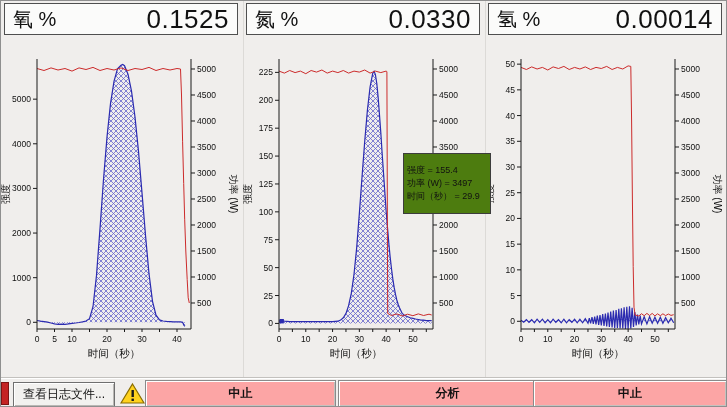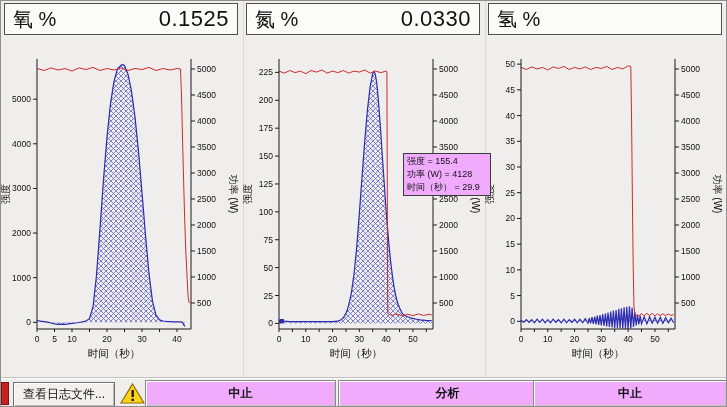--- a/index.html
+++ b/index.html
@@ -5,33 +5,33 @@
   html,body{margin:0;padding:0;background:#d6d3ce;}
   .window{position:relative;width:727px;height:407px;background:#f0eeec;
     border:1px solid #8f8f8f;box-sizing:border-box;overflow:hidden;
     font-family:"Liberation Sans","DejaVu Sans",sans-serif;color:#111;}
   .panel{position:absolute;top:0;height:376px;width:242px;border-right:1px solid #dcdad7;}
   .panel.p0{left:0;} .panel.p1{left:242px;} .panel.p2{left:484px;width:242px;border-right:none;}
   .header-box{position:absolute;top:2px;left:3px;right:5px;height:32px;background:#fbfbfa;
     border:1px solid #4f4f4f;display:flex;align-items:center;justify-content:space-between;
     padding:0 8px;box-sizing:border-box;}
   .header-label{font-size:20px;}
-  .header-value{font-size:22px;letter-spacing:0.5px;margin-left:20px;}
+  .header-value{font-size:26px;letter-spacing:0.5px;margin-left:20px;}
   .chart-box{position:absolute;top:45px;left:0;width:242px;height:330px;}
-  .tooltip{position:absolute;left:402px;top:152px;width:80px;background:#f0abfc;
-    border:1px solid #3c3c3c;font-size:9px;line-height:13px;padding:1px 3px;z-index:9;
+  .tooltip{position:absolute;left:402px;top:152px;width:80px;background:#4d7c0f;
+    border:1px solid #3c3c3c;font-size:9px;line-height:13px;padding:10px 3px;z-index:9;
     white-space:nowrap;overflow:hidden;}
   .bottom-bar{position:absolute;left:0;top:376px;width:727px;height:31px;background:#f0eeec;
     border-top:1px solid #c3c1be;box-shadow:inset 0 1px 0 #ffffff;}
   .indicator{position:absolute;left:0;top:4px;width:8px;height:23px;background:#c42424;border:1px solid #7d1414;box-sizing:border-box;}
   .log-btn{position:absolute;left:12px;top:4px;width:100px;height:23px;background:#f2f1ef;
     border:1px solid #6f6f6f;box-shadow:inset 1px 1px 0 #ffffff, inset -1px -1px 0 #b9b7b4;
     font-size:12px;display:flex;align-items:center;justify-content:center;cursor:default;}
   .warn{position:absolute;left:119px;top:4px;width:25px;height:23px;}
-  .seg-btn{position:absolute;top:2px;height:27px;background:#f0abfc;border:1px solid #8a8a8a;
+  .seg-btn{position:absolute;top:2px;height:27px;background:#fca5a5;border:1px solid #8a8a8a;
     box-shadow:inset 1px 1px 0 #ffffff, inset -1px -1px 0 #c4c2bf;box-sizing:border-box;
     font-size:12px;font-weight:bold;display:flex;align-items:center;justify-content:center;cursor:default;}
   .seg0{left:144px;width:191px;} .seg1{left:337px;width:219px;} .seg2{left:532px;width:194px;}
   svg text{font-family:"Liberation Sans","DejaVu Sans",sans-serif;}
 </style>
 </head>
 <body>
 
 <div class="window">
 
@@ -183,20 +183,21 @@
           <text x="196" y="25.984591679506934" font-size="8.5" fill="#111" text-anchor="start">5000</text>
           <text x="8" y="148" font-size="10" fill="#111" text-anchor="middle" transform="rotate(-90 8 148)">强度</text>
           <text x="229" y="148" font-size="10" fill="#111" text-anchor="middle" transform="rotate(90 229 148)">功率 (W)</text>
           <text x="113" y="311" font-size="10.5" fill="#111" text-anchor="middle">时间（秒）</text>
         </svg></div>
   </div>
 
   <div class="panel p2">
     <div class="header-box">
       <span class="header-label">氢 %</span>
+      <span class="header-value">0.00014</span>
     </div>
     <div class="chart-box"><svg viewBox="0 0 242 330" width="242" height="330">
           <defs>
             <pattern id="hatch2" width="5" height="5" patternUnits="userSpaceOnUse">
               <path d="M0,5 L5,0 M0,0 L5,5" stroke="#6464cc" stroke-width="0.8" fill="none"></path>
             </pattern>
           </defs>
           <path d="M36.0,274.3 L38.7,276.3 L41.4,273.7 L44.0,276.3 L46.7,273.7 L49.4,276.8 L52.1,273.2 L54.7,276.3 L57.4,273.2 L60.1,276.8 L62.8,273.7 L65.5,276.8 L68.1,273.2 L70.8,276.3 L73.5,273.7 L76.2,276.8 L78.9,273.2 L81.5,276.8 L84.2,273.7 L86.9,276.3 L89.6,273.2 L92.2,276.8 L94.9,273.2 L97.6,276.8 L100.3,272.7 L103.0,277.3 L104.3,272.2 L105.6,277.3 L107.0,271.2 L108.3,277.9 L109.7,270.7 L111.0,278.4 L112.3,269.6 L113.7,278.9 L115.0,269.1 L116.3,279.4 L117.7,268.1 L119.0,279.9 L120.4,267.6 L121.7,280.4 L123.0,266.5 L124.4,280.9 L125.7,265.5 L127.1,281.5 L128.4,264.5 L129.7,282.0 L131.1,264.0 L132.4,282.0 L133.8,262.9 L135.1,282.5 L136.4,262.4 L137.8,282.5 L139.1,261.4 L140.5,283.0 L141.8,260.9 L143.1,283.0 L144.5,260.4 L145.8,282.5 L147.1,261.9 L148.5,280.9 L149.8,266.0 L151.2,279.4 L152.5,268.6 L153.8,278.4 L155.2,269.6 L156.5,277.9 L159.2,270.7 L161.9,277.9 L164.6,270.7 L167.2,277.3 L169.9,271.2 L172.6,277.3 L175.3,271.2 L177.9,277.3 L180.6,271.7 L183.3,276.8 L186.0,272.2 L188.7,276.8 L188.7,275.3 L36.0,275.3 Z" fill="url(#hatch2)" stroke="none"></path>
           <path d="M36.0,274.3 L38.7,276.3 L41.4,273.7 L44.0,276.3 L46.7,273.7 L49.4,276.8 L52.1,273.2 L54.7,276.3 L57.4,273.2 L60.1,276.8 L62.8,273.7 L65.5,276.8 L68.1,273.2 L70.8,276.3 L73.5,273.7 L76.2,276.8 L78.9,273.2 L81.5,276.8 L84.2,273.7 L86.9,276.3 L89.6,273.2 L92.2,276.8 L94.9,273.2 L97.6,276.8 L100.3,272.7 L103.0,277.3 L104.3,272.2 L105.6,277.3 L107.0,271.2 L108.3,277.9 L109.7,270.7 L111.0,278.4 L112.3,269.6 L113.7,278.9 L115.0,269.1 L116.3,279.4 L117.7,268.1 L119.0,279.9 L120.4,267.6 L121.7,280.4 L123.0,266.5 L124.4,280.9 L125.7,265.5 L127.1,281.5 L128.4,264.5 L129.7,282.0 L131.1,264.0 L132.4,282.0 L133.8,262.9 L135.1,282.5 L136.4,262.4 L137.8,282.5 L139.1,261.4 L140.5,283.0 L141.8,260.9 L143.1,283.0 L144.5,260.4 L145.8,282.5 L147.1,261.9 L148.5,280.9 L149.8,266.0 L151.2,279.4 L152.5,268.6 L153.8,278.4 L155.2,269.6 L156.5,277.9 L159.2,270.7 L161.9,277.9 L164.6,270.7 L167.2,277.3 L169.9,271.2 L172.6,277.3 L175.3,271.2 L177.9,277.3 L180.6,271.7 L183.3,276.8 L186.0,272.2 L188.7,276.8" fill="none" stroke="#2b2bb0" stroke-width="1.2"></path>
           <path d="M36.0,21.4 L41.4,23.5 L46.7,20.9 L52.1,23.0 L57.4,21.4 L62.8,24.0 L68.1,20.9 L73.5,22.5 L78.9,20.4 L84.2,23.5 L89.6,21.4 L94.9,23.0 L100.3,20.9 L105.6,23.5 L111.0,21.4 L116.3,22.5 L121.7,20.4 L127.1,23.5 L132.4,21.4 L137.8,23.0 L143.1,19.9 L145.8,20.4 L146.6,75.0 L147.4,153.0 L148.2,220.6 L149.0,261.2 L150.1,269.0 L153.8,270.0 L156.5,267.7 L159.2,269.7 L161.9,267.4 L164.6,269.5 L167.2,267.4 L169.9,269.9 L172.6,267.8 L175.3,269.7 L177.9,267.8 L180.6,269.6 L183.3,268.0 L186.0,269.4 L188.7,268.7" fill="none" stroke="#cc2b2b" stroke-width="1"></path>
@@ -264,21 +265,21 @@
           <line x1="190" y1="22.984591679506934" x2="194" y2="22.984591679506934" stroke="#1a1a1a"></line>
           <text x="196" y="25.984591679506934" font-size="8.5" fill="#111" text-anchor="start">5000</text>
           <text x="8" y="148" font-size="10" fill="#111" text-anchor="middle" transform="rotate(-90 8 148)">强度</text>
           <text x="229" y="148" font-size="10" fill="#111" text-anchor="middle" transform="rotate(90 229 148)">功率 (W)</text>
           <text x="113" y="311" font-size="10.5" fill="#111" text-anchor="middle">时间（秒）</text>
         </svg></div>
   </div>
 
   <div class="tooltip">
     <div>强度 = 155.4</div>
-    <div>功率 (W) = 4128</div>
+    <div>功率 (W) = 3497</div>
     <div>时间（秒） = 29.9</div>
   </div>
 
   <div class="bottom-bar">
     <div class="indicator"></div>
     <div class="log-btn">
       <span>查看日志文件...</span>
     </div>
     <div class="warn">
       <svg width="25" height="23" viewBox="0 0 25 23">

